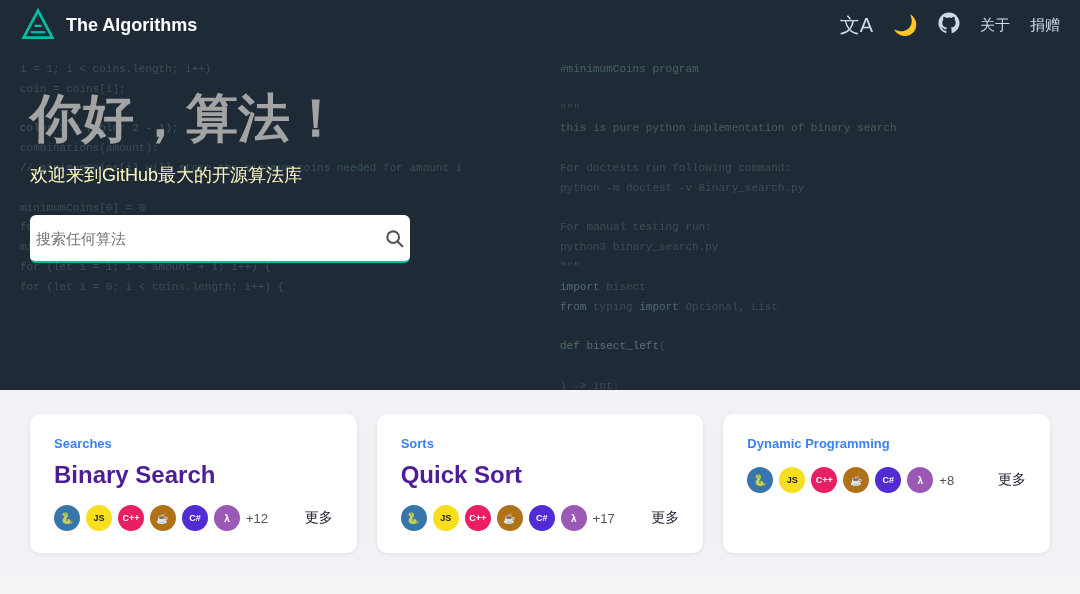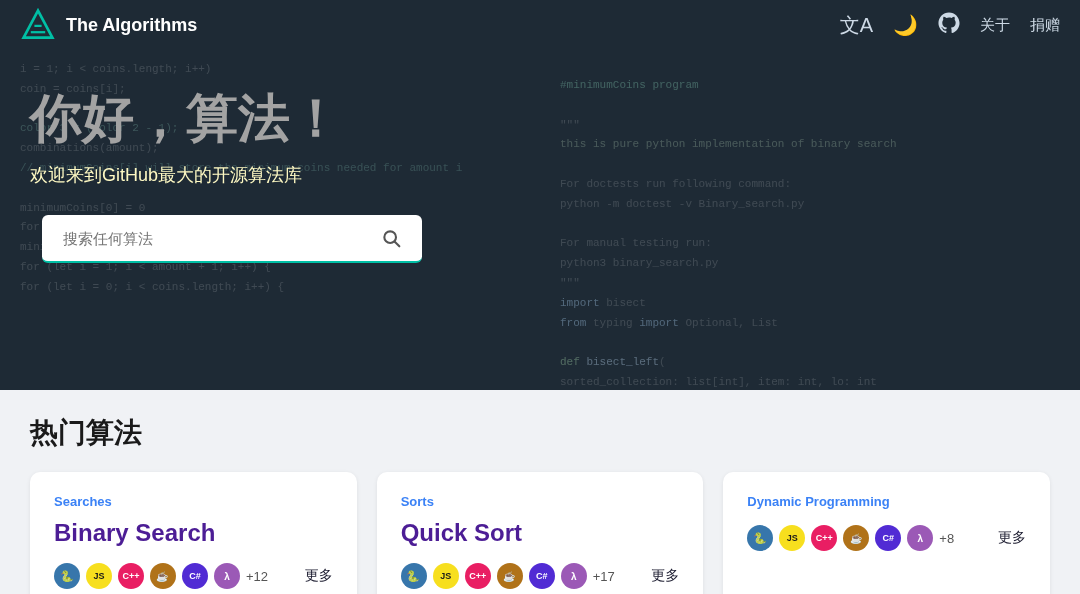--- a/index.html
+++ b/index.html
@@ -60,21 +60,21 @@
       padding: 10px 20px;
       font-family: 'Courier New', monospace;
       font-size: 11px;
       color: rgba(255,255,255,0.15);
       line-height: 1.8;
       pointer-events: none;
     }
     .code-right {
       position: absolute;
       right: 0;
-      top: 16px;
+      top: 0;
       width: 50%;
       padding: 10px 20px;
       font-family: 'Courier New', monospace;
       font-size: 11px;
       color: rgba(255,255,255,0.15);
       line-height: 1.8;
       pointer-events: none;
     }
     .hero-content {
       position: relative;
@@ -91,25 +91,24 @@
     .hero-subtitle {
       font-size: 18px;
       color: #fef9c3;
       margin-bottom: 28px;
     }
     .search-box {
       background: #ffffff;
       border-radius: 6px;
       display: flex;
       align-items: center;
-      padding: 0 21px;
+      padding: 0 6px;
       width: 380px;
       height: 48px;
       border-bottom: 2px solid #00bfa5;
-      margin-left: 12px;
     }
     .search-input {
       flex: 1;
       border: none;
       outline: none;
       font-size: 15px;
       color: #333;
       background: transparent;
     }
     .search-icon-btn {
@@ -251,42 +250,41 @@
     <span>    For doctests run following command:</span><br>
     <span>    python -m doctest -v Binary_search.py</span><br>
     <br>
     <span>    For manual testing run:</span><br>
     <span>    python3 binary_search.py</span><br>
     <span>    """</span><br>
     <span>    <span style="color:rgba(180,220,255,0.35)">import</span> bisect</span><br>
     <span>    <span style="color:rgba(180,220,255,0.35)">from</span> typing <span style="color:rgba(180,220,255,0.35)">import</span> Optional, List</span><br>
     <br>
     <span>    <span style="color:rgba(200,255,200,0.3)">def</span> <span style="color:rgba(200,230,255,0.35)">bisect_left</span>(</span><br>
-    <span>        sorted_collection: list[int], item: int, lo: int</span><br>
+    <br>
     <span>    ) -&gt; int:</span><br>
     <br>
   </div>
 
   <div class="hero-content">
     <h1 class="hero-title">你好，算法！</h1>
     <p class="hero-subtitle">欢迎来到GitHub最大的开源算法库</p>
     <div class="search-box">
       <input class="search-input" type="text" placeholder="搜索任何算法" style="">
       <button class="search-icon-btn">
         <svg width="20" height="20" viewBox="0 0 24 24" fill="none" stroke="#555" stroke-width="2.5" stroke-linecap="round">
           <circle cx="11" cy="11" r="7"></circle>
           <line x1="16.5" y1="16.5" x2="22" y2="22"></line>
         </svg>
       </button>
     </div>
   </div>
 </section>
 
 <main class="main-content">
-  <h2 class="section-title">热门算法</h2>
 
   <div class="cards-row">
 
     <div class="algo-card">
       <div class="card-category">Searches</div>
       <div class="card-title">Binary Search</div>
       <div class="card-footer">
         <div class="lang-icons">
           <div class="lang-badge badge-py">🐍</div>
           <div class="lang-badge badge-js" style="font-size:9px;font-weight:800;">JS</div>

